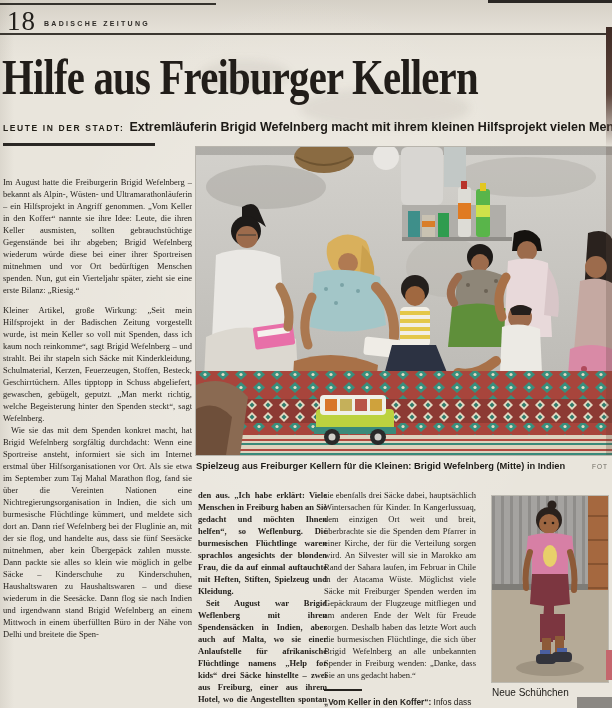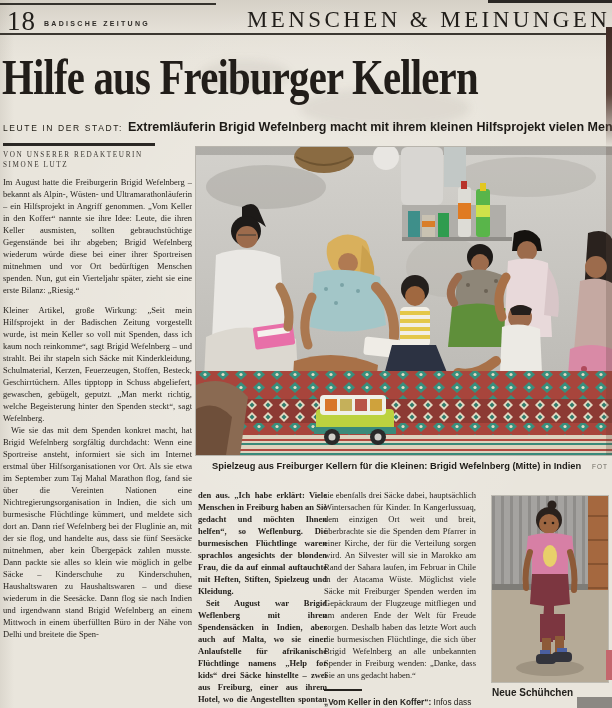--- a/index.html
+++ b/index.html
@@ -18,80 +18,75 @@
   .paper-name{left:44px;top:20px;font-family:"Liberation Sans",sans-serif;font-weight:bold;
               font-size:7px;letter-spacing:2.3px;color:#2e2b27;}
   .section-title{left:247px;top:7px;font-size:23px;letter-spacing:3.4px;color:#211e1a;white-space:nowrap;}
   .header-rule{left:0;top:33px;width:612px;height:2px;background:#3b3731;}
   
   .headline{left:2px;top:48px;font-size:51px;font-weight:bold;color:#211d19;white-space:nowrap;
             letter-spacing:-1px;transform:scaleX(0.80);transform-origin:left top;}
   
   .kickrow{left:3px;top:117px;width:609px;white-space:nowrap;overflow:hidden;
            font-family:"Liberation Sans",sans-serif;}
-  .kicker{font-weight:normal;font-size:8.5px;letter-spacing:1.6px;color:#232019;}
+  .kicker{font-weight:bold;font-size:8.5px;letter-spacing:1.6px;color:#232019;}
   .subhead{font-weight:bold;font-size:12.5px;color:#1d1a16;margin-left:5px;}
   
   .byline-rule{left:3px;top:143px;width:152px;height:2.5px;background:#2a2724;}
   .byline{left:3px;top:150px;font-size:7.2px;letter-spacing:1.6px;color:#3c3833;line-height:10px;}
   
   .col{position:absolute;text-align:justify;font-size:8.5px;line-height:12px;color:#26231f;overflow:hidden;}
   .col p{margin:0;}
   .col p.gap{margin-top:8px;}
   .col p.ind{text-indent:8px;}
   #col1{left:3px;top:176px;width:189px;height:532px;}
   #col2{left:198px;top:489px;width:129px;height:219px;font-weight:bold;}
   #col3{left:324px;top:489px;width:152px;height:219px;}
   
   #main-photo{left:196px;top:147px;width:416px;height:308px;background:#c6c4bf;box-shadow:0 0 0 1px rgba(90,85,78,0.35);}
   .caption-row{left:196px;top:461px;width:412px;display:flex;justify-content:space-between;align-items:baseline;
                font-family:"Liberation Sans",sans-serif;}
-  .caption-main{font-weight:bold;font-size:9.3px;color:#1f1d19;margin-left:16px;}
+  .caption-main{font-weight:bold;font-size:9.3px;color:#1f1d19;}
   .caption-credit{font-size:6.5px;letter-spacing:1px;color:#6e6a61;}
   
   .infobox{margin-top:8px;font-family:"Liberation Sans",sans-serif;font-size:8.3px;color:#26231f;text-align:left;}
   .infobox .ib-rule{width:38px;height:1.5px;background:#26231f;margin-bottom:5px;}
   .ib-title{font-weight:bold;}
   .ib-url{display:block;margin-top:4px;}
   
   #side-photo{left:492px;top:496px;width:116px;height:186px;background:#a5a3a0;box-shadow:0 0 0 1px rgba(90,85,78,0.3);}
-  .side-caption{left:492px;top:687px;font-family:"Liberation Sans",sans-serif;font-weight:bold;
+  .side-caption{left:492px;top:687px;font-family:"Liberation Sans",sans-serif;font-weight:normal;
                 font-size:10px;color:#23211d;}
   
   .edge-strip{left:606px;top:27px;width:6px;height:122px;
               background:linear-gradient(180deg,#3f2b25 0%,#5d453c 55%,rgba(93,69,60,0) 100%);}
   .corner-bar{left:577px;top:697px;width:35px;height:11px;background:#8b8883;}
   .pink-sliver{left:606px;top:650px;width:6px;height:30px;background:#c4666d;}
   .smudge{background:rgba(120,112,100,0.10);filter:blur(4px);border-radius:50%;}
 </style>
 </head>
 <body>
 
 <div id="page">
 
   <div class="abs smudge" style="left:300px;top:88px;width:170px;height:40px;"></div>
   <div class="abs smudge" style="left:200px;top:60px;width:90px;height:30px;"></div>
 
   <div class="abs rule-top-left"></div>
   <div class="abs rule-top-right"></div>
   <div class="abs page-num">18</div>
   <div class="abs paper-name">BADISCHE ZEITUNG</div>
-  <div class="abs section-title">MENSCHEN &amp; MEINUNGEN</div>
   <div class="abs header-rule"></div>
 
   <div class="abs headline">Hilfe aus Freiburger Kellern</div>
   <div class="abs kickrow">
     <span class="kicker">LEUTE IN DER STADT:</span><span class="subhead">Extremläuferin Brigid Wefelnberg macht mit ihrem kleinen Hilfsprojekt vielen Menschen eine große</span>
   </div>
 
   <div class="abs byline-rule"></div>
-  <div class="abs byline">
-    <div>VON UNSERER REDAKTEURIN</div>
-    <div>SIMONE LUTZ</div>
-  </div>
 
   <div id="col1" class="col">
     <p>Im August hatte die Freiburgerin Brigid Wefelnberg – bekannt als Alpin-, Wüsten- und Ultramarathonläuferin – ein Hilfsprojekt in Angriff genommen. „Vom Keller in den Koffer“ nannte sie ihre Idee: Leute, die ihren Keller ausmisten, sollten gebrauchstüchtige Gegenstände bei ihr abgeben; Brigid Wefelnberg wiederum würde diese bei einer ihrer Sportreisen mitnehmen und vor Ort bedürftigen Menschen spenden. Nun, gut ein Vierteljahr später, zieht sie eine erste Bilanz: „Riesig.“</p>
     <p class="gap">Kleiner Artikel, große Wirkung: „Seit mein Hilfsprojekt in der Badischen Zeitung vorgestellt wurde, ist mein Keller so voll mit Spenden, dass ich kaum noch reinkomme“, sagt Brigid Wefelnberg – und strahlt. Bei ihr stapeln sich Säcke mit Kinderkleidung, Schulmaterial, Kerzen, Feuerzeugen, Stoffen, Besteck, Geschirrtüchern. Alles tipptopp in Schuss abgeliefert, gewaschen, gebügelt, geputzt. „Man merkt richtig, welche Begeisterung hinter den Spenden steckt“, sagt Wefelnberg.</p>
     <p class="ind">Wie sie das mit dem Spenden konkret macht, hat Brigid Wefelnberg sorgfältig durchdacht: Wenn eine Sportreise ansteht, informiert sie sich im Internet erstmal über Hilfsorganisationen vor Ort. Als sie etwa im September zum Taj Mahal Marathon flog, fand sie über die Vereinten Nationen eine Nichtregierungsorganisation in Indien, die sich um burmesische Flüchtlinge kümmert, und meldete sich dort an. Dann rief Wefelnberg bei der Fluglinie an, mit der sie flog, und handelte aus, dass sie fünf Seesäcke mitnehmen, aber kein Übergepäck zahlen musste. Dann packte sie alles so klein wie möglich in gelbe Säcke – Kinderschuhe zu Kinderschuhen, Haushaltswaren zu Haushaltswaren – und diese wiederum in die Seesäcke. Dann flog sie nach Indien und irgendwann stand Brigid Wefelnberg an einem Mittwoch in einem überfüllten Büro in der Nähe von Delhi und breitete die Spen-</p>
   </div>
 
   <div id="main-photo" class="abs">
     <svg width="416" height="308" viewBox="0 0 416 308">
       <defs>

